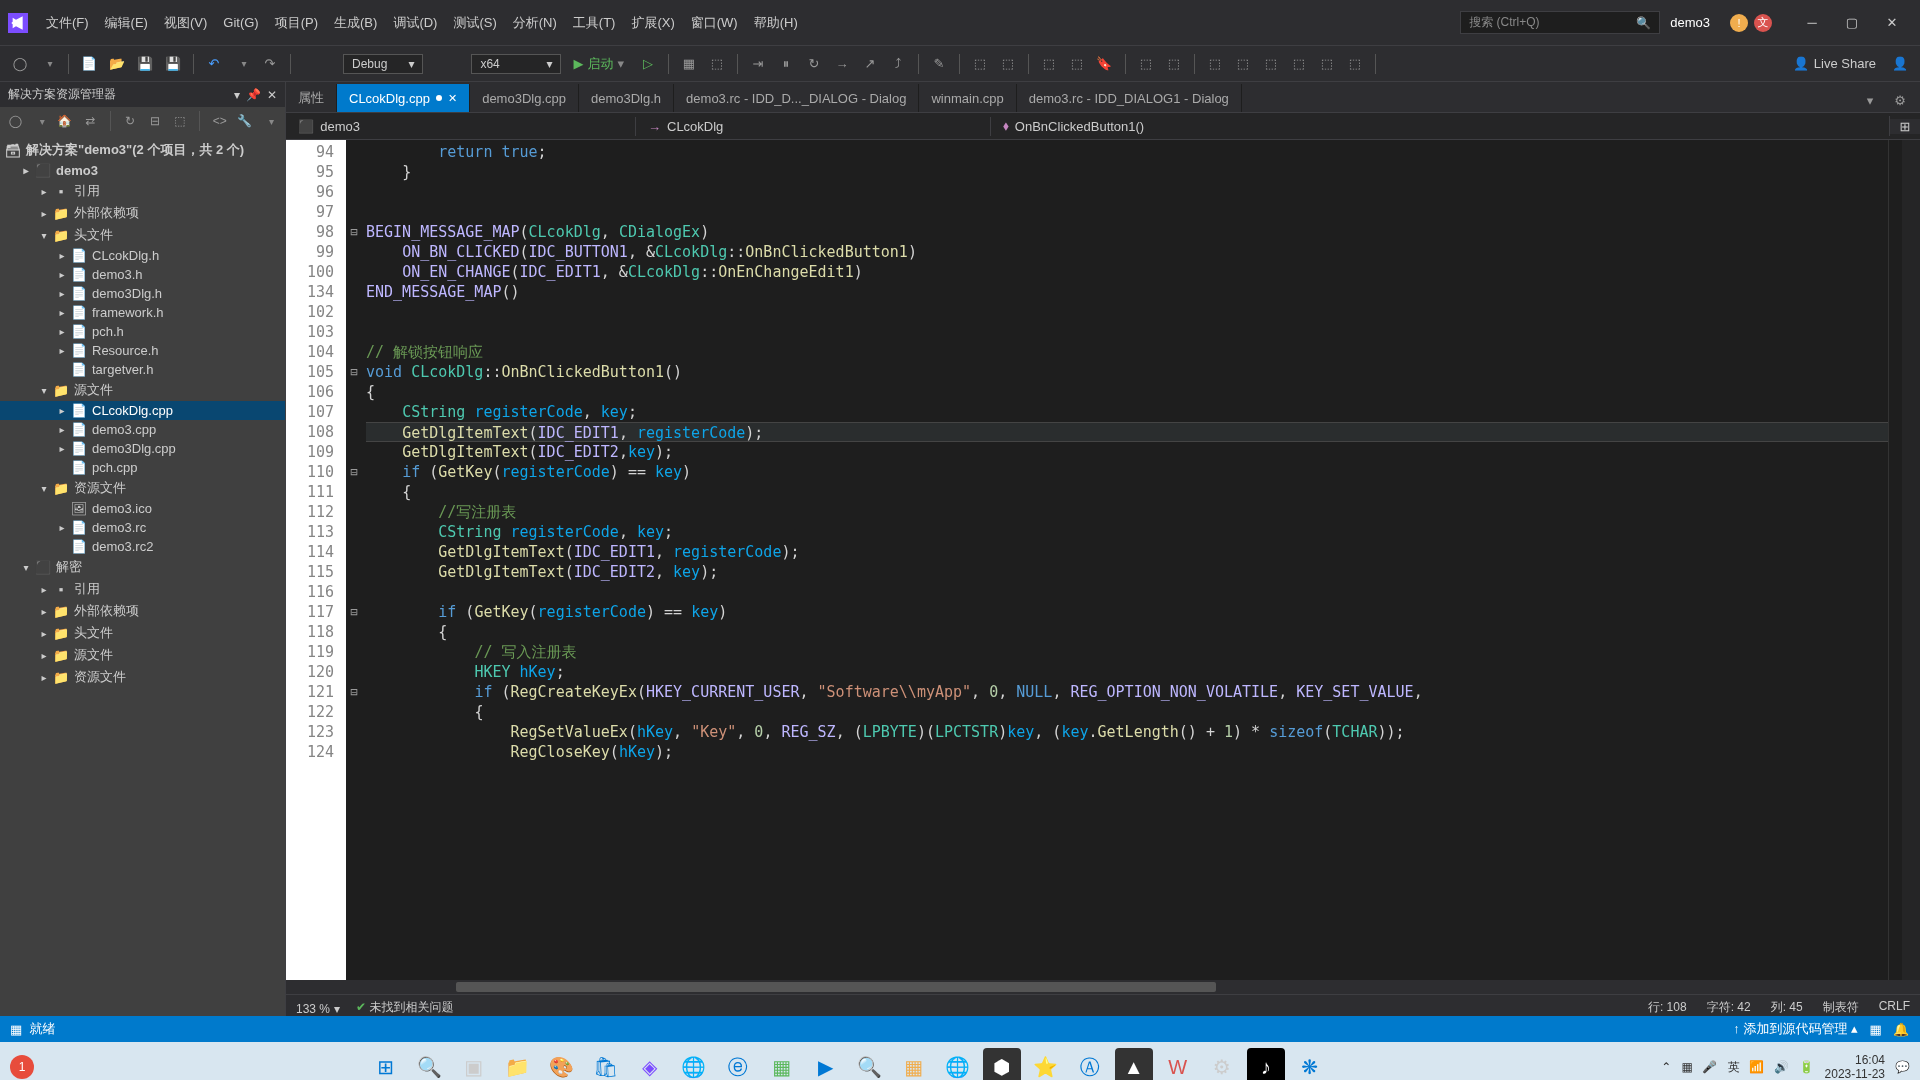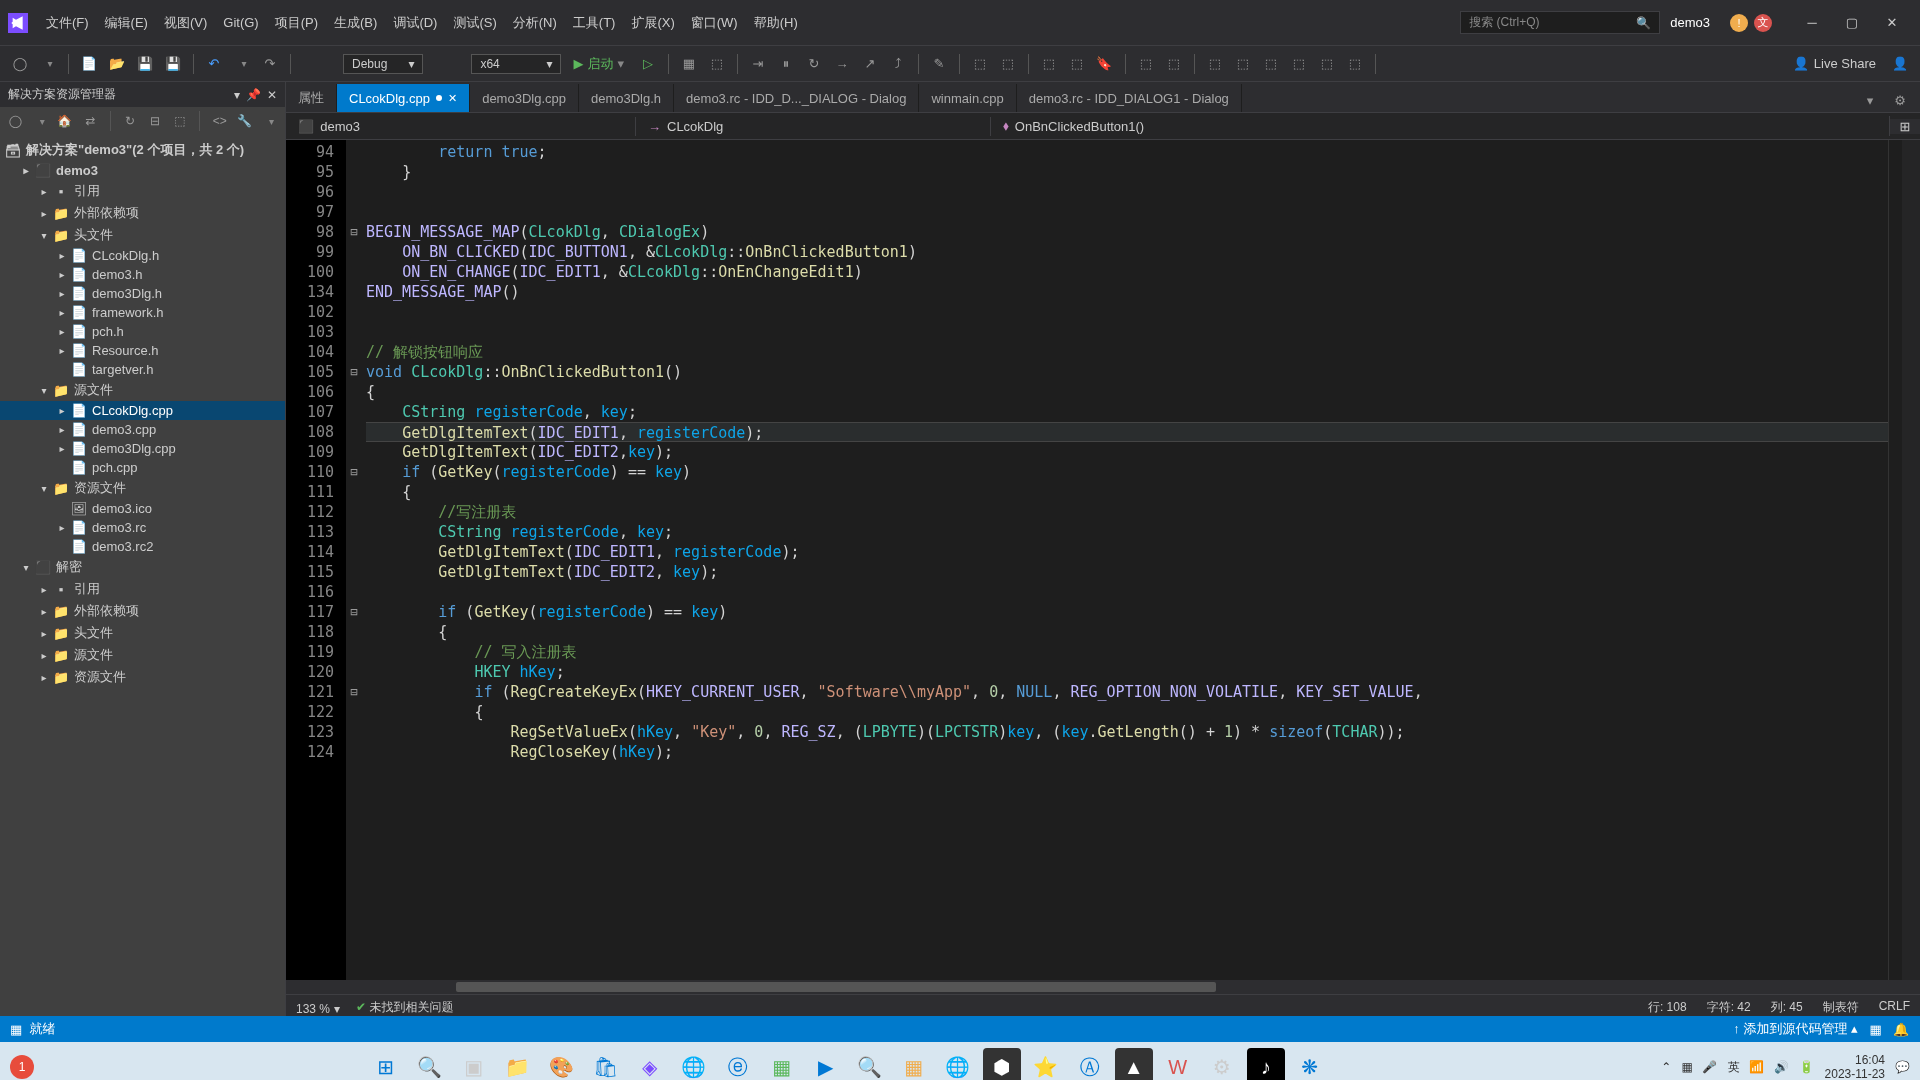--- a/index.html
+++ b/index.html
@@ -48,21 +48,21 @@
 .doc-tab.active { background: #007acc; color: #fff; }
 .doc-tab .close { font-size: 11px; }
 .doc-tab .dot { width: 6px; height: 6px; background: #fff; border-radius: 50%; }
 .doc-tab-right { margin-left: auto; display: flex; gap: 6px; padding-right: 8px; }
 
 .nav-bar { height: 28px; background: #252526; display: flex; align-items: center; border-top: 1px solid #3e3e42; border-bottom: 1px solid #3e3e42; }
 .nav-dropdown { flex: 1; padding: 2px 12px; border-right: 1px solid #3e3e42; color: #ccc; font-size: 13px; display: flex; align-items: center; gap: 6px; }
 .nav-icon-box { width: 30px; display: flex; align-items: center; justify-content: center; background: #2d2d30; }
 
 .code-area { flex: 1; display: flex; overflow: hidden; position: relative; }
-.gutter { width: 60px; background: #000000; text-align: right; padding: 2px 12px 2px 0; color: #858585; font-family: Consolas, monospace; font-size: 15px; line-height: 20px; }
+.gutter { width: 60px; background: #ffffff; text-align: right; padding: 2px 12px 2px 0; color: #858585; font-family: Consolas, monospace; font-size: 15px; line-height: 20px; }
 .fold-col { width: 16px; background: #1e1e1e; font-family: Consolas, monospace; font-size: 12px; line-height: 20px; color: #999; text-align: center; padding-top: 2px; }
 .code-text { flex: 1; font-family: Consolas, monospace; font-size: 15px; line-height: 20px; padding: 2px 0 2px 4px; white-space: pre; overflow: hidden; }
 .code-line { height: 20px; }
 .code-line.highlighted { background: #2a2d2e; border: 1px solid #444; border-left: none; border-right: none; }
 .kw { color: #569cd6; }
 .type { color: #4ec9b0; }
 .fn { color: #dcdcaa; }
 .str { color: #ce9178; }
 .cmt { color: #6a9955; }
 .num { color: #b5cea8; }

